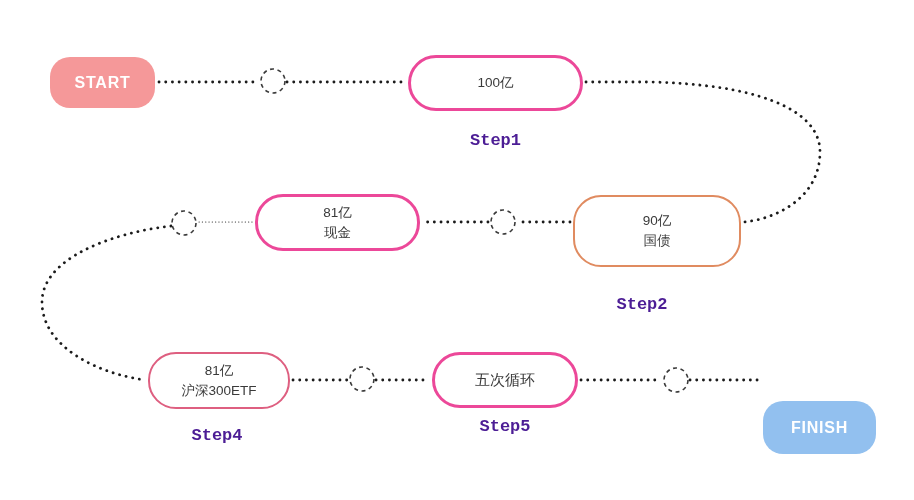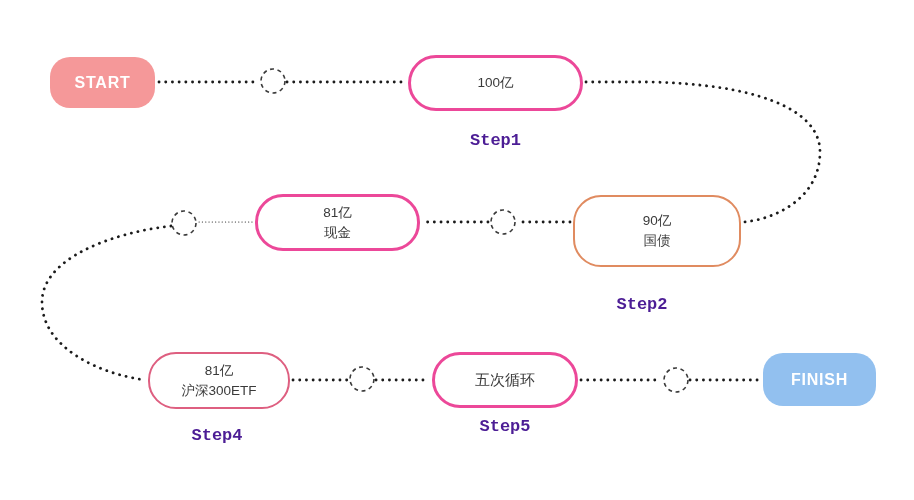--- a/index.html
+++ b/index.html
@@ -14,21 +14,21 @@
   .node{
     position:absolute;
     display:flex;flex-direction:column;align-items:center;justify-content:center;
     text-align:center;box-sizing:border-box;background:#ffffff;
   }
   .pill{
     border-radius:20px;
     color:#ffffff;font-weight:bold;font-size:16px;letter-spacing:.8px;
   }
   .pill-start{background:#F59899;}
-  .pill-finish{background:#92C0EF;}
+  .pill-finish{background:#92C0EF;margin-top:48px;}
   .stepbox{
     border-radius:28px;
     color:#3a3a3a;font-size:13.5px;line-height:1.45;
   }
   .b-black{border:3px solid #ec4899;}
   .b-orange{border:2.5px solid #E08B60;}
   .b-pink{border:2.5px solid #DE5F80;}
   .steplabel{
     position:absolute;text-align:center;
     font-weight:bold;font-size:17px;color:#4c1d95;font-family:Liberation Mono, monospace;

